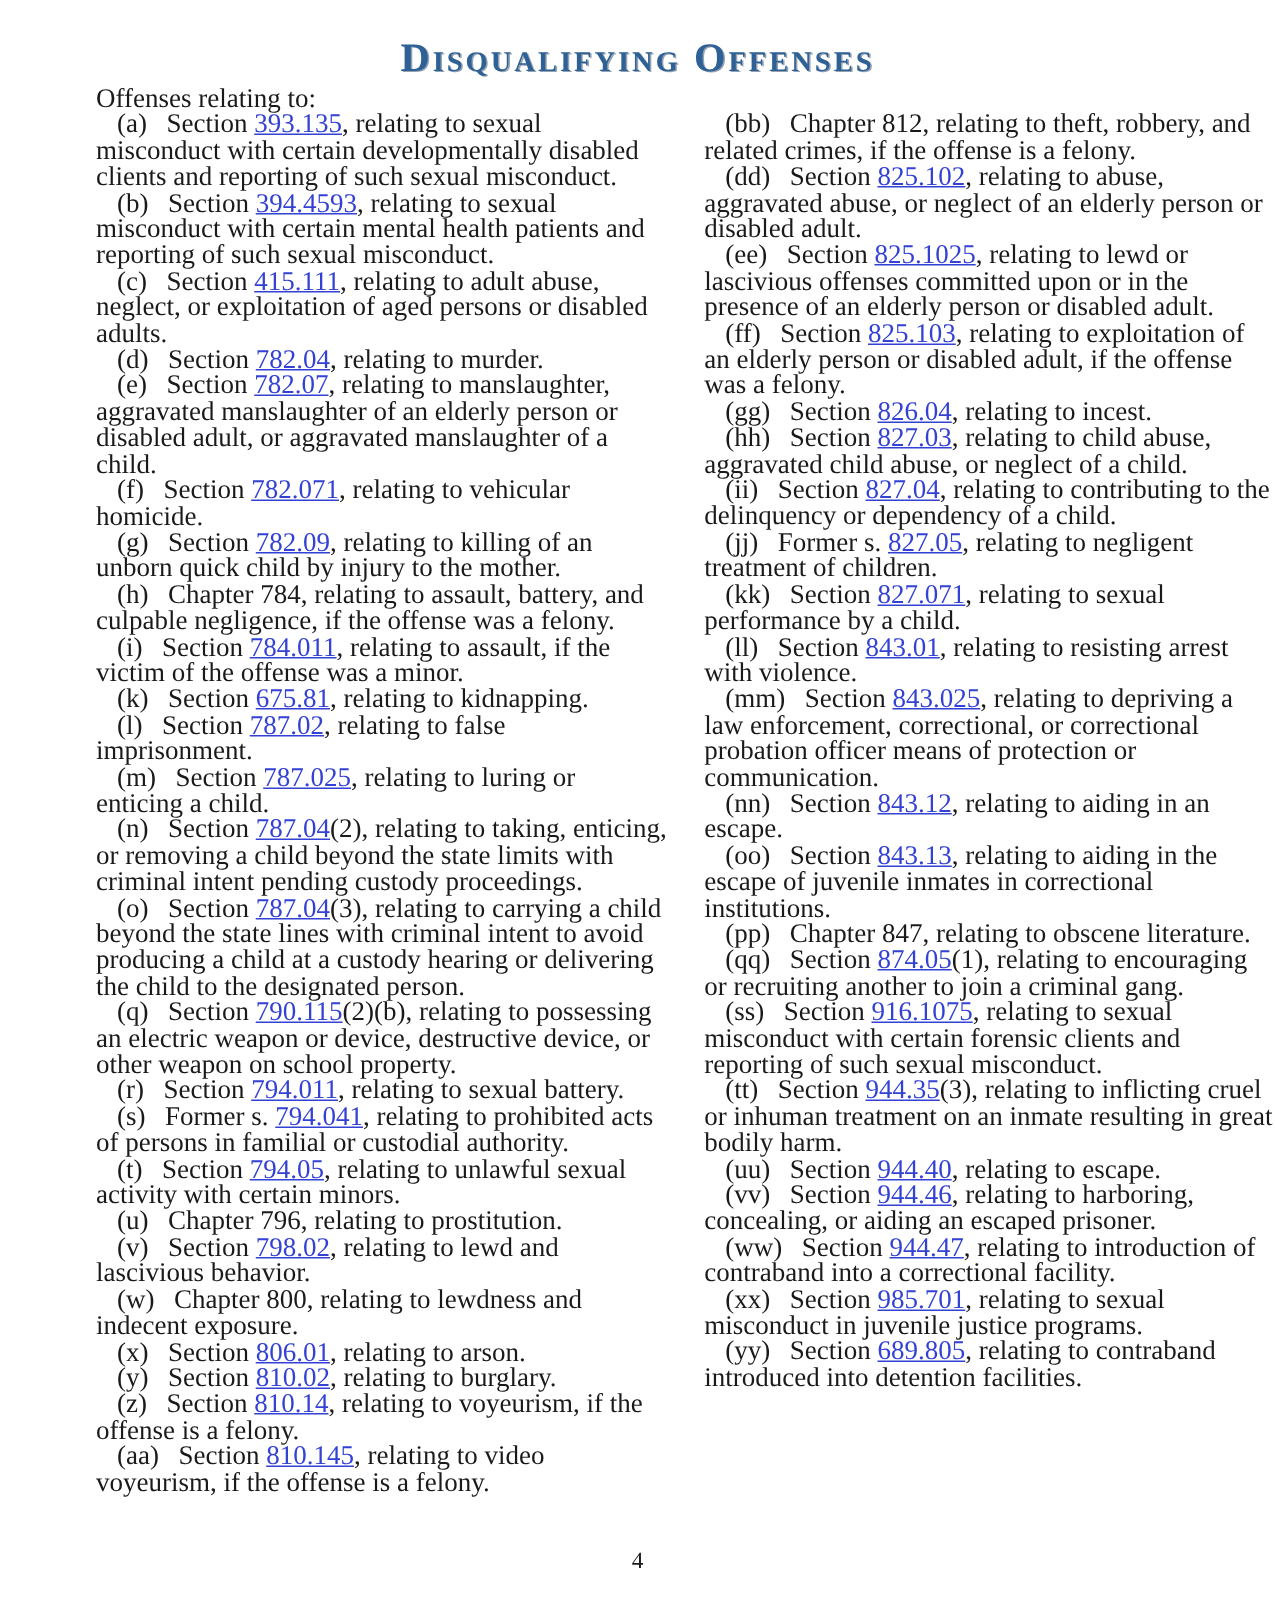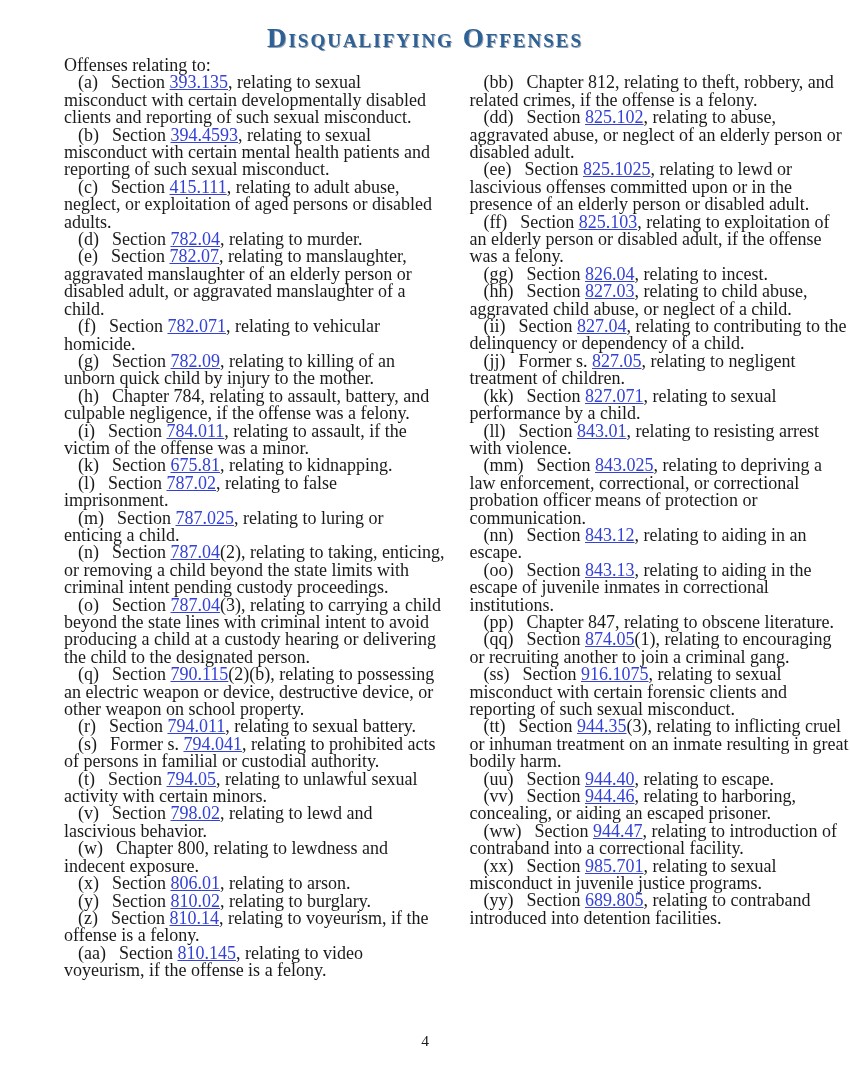--- a/index.html
+++ b/index.html
@@ -71,20 +71,21 @@
         <p class="item"><span>(i)</span><span class="tabgap"></span>Section <a href="#" class="statute-link">784.011</a>, relating to assault, if the victim of the offense was a minor.</p>
         <p class="item"><span>(k)</span><span class="tabgap"></span>Section <a href="#" class="statute-link">675.81</a>, relating to kidnapping.</p>
         <p class="item"><span>(l)</span><span class="tabgap"></span>Section <a href="#" class="statute-link">787.02</a>, relating to false imprisonment.</p>
         <p class="item"><span>(m)</span><span class="tabgap"></span>Section <a href="#" class="statute-link">787.025</a>, relating to luring or enticing a child.</p>
         <p class="item"><span>(n)</span><span class="tabgap"></span>Section <a href="#" class="statute-link">787.04</a>(2), relating to taking, enticing, or removing a child beyond the state limits with criminal intent pending custody proceedings.</p>
         <p class="item"><span>(o)</span><span class="tabgap"></span>Section <a href="#" class="statute-link">787.04</a>(3), relating to carrying a child beyond the state lines with criminal intent to avoid producing a child at a custody hearing or delivering the child to the designated person.</p>
         <p class="item"><span>(q)</span><span class="tabgap"></span>Section <a href="#" class="statute-link">790.115</a>(2)(b), relating to possessing an electric weapon or device, destructive device, or other weapon on school property.</p>
         <p class="item"><span>(r)</span><span class="tabgap"></span>Section <a href="#" class="statute-link">794.011</a>, relating to sexual battery.</p>
         <p class="item"><span>(s)</span><span class="tabgap"></span>Former s. <a href="#" class="statute-link">794.041</a>, relating to prohibited acts of persons in familial or custodial authority.</p>
         <p class="item"><span>(t)</span><span class="tabgap"></span>Section <a href="#" class="statute-link">794.05</a>, relating to unlawful sexual activity with certain minors.</p>
+        <p class="item"><span>(u)</span><span class="tabgap"></span>Chapter 796, relating to prostitution.</p>
         <p class="item"><span>(v)</span><span class="tabgap"></span>Section <a href="#" class="statute-link">798.02</a>, relating to lewd and lascivious behavior.</p>
         <p class="item"><span>(w)</span><span class="tabgap"></span>Chapter 800, relating to lewdness and indecent exposure.</p>
         <p class="item"><span>(x)</span><span class="tabgap"></span>Section <a href="#" class="statute-link">806.01</a>, relating to arson.</p>
         <p class="item"><span>(y)</span><span class="tabgap"></span>Section <a href="#" class="statute-link">810.02</a>, relating to burglary.</p>
         <p class="item"><span>(z)</span><span class="tabgap"></span>Section <a href="#" class="statute-link">810.14</a>, relating to voyeurism, if the offense is a felony.</p>
         <p class="item"><span>(aa)</span><span class="tabgap"></span>Section <a href="#" class="statute-link">810.145</a>, relating to video voyeurism, if the offense is a felony.</p>
       </div>
     <div class="col col-right">
         <p class="item"><span>(bb)</span><span class="tabgap"></span>Chapter 812, relating to theft, robbery, and related crimes, if the offense is a felony.</p>
         <p class="item"><span>(dd)</span><span class="tabgap"></span>Section <a href="#" class="statute-link">825.102</a>, relating to abuse, aggravated abuse, or neglect of an elderly person or disabled adult.</p>

